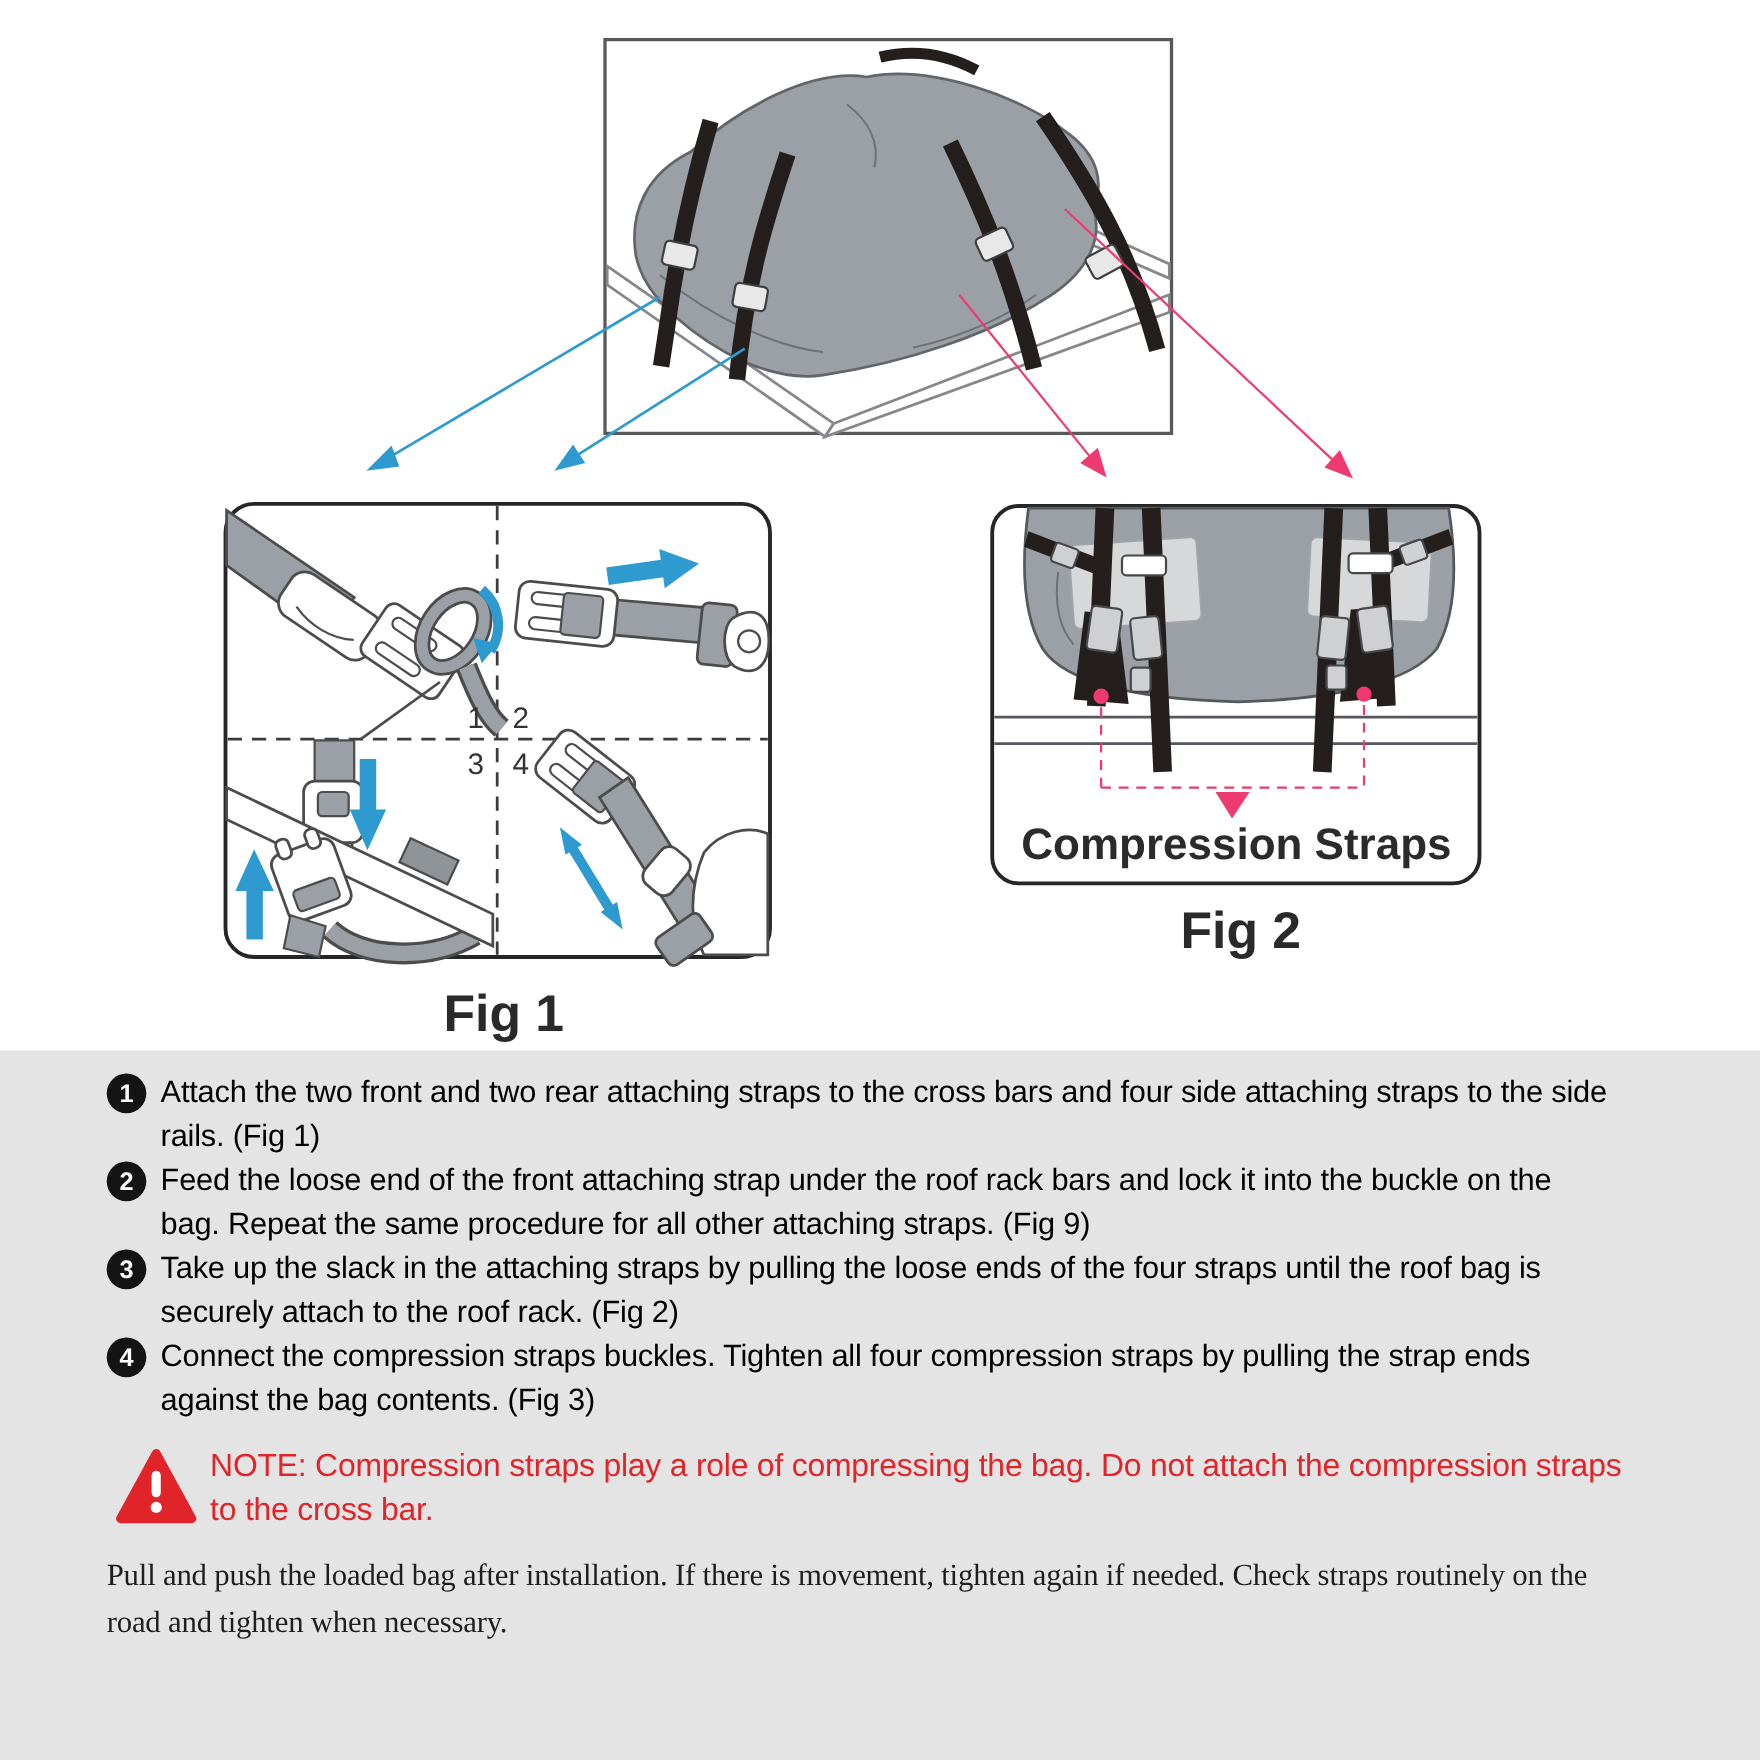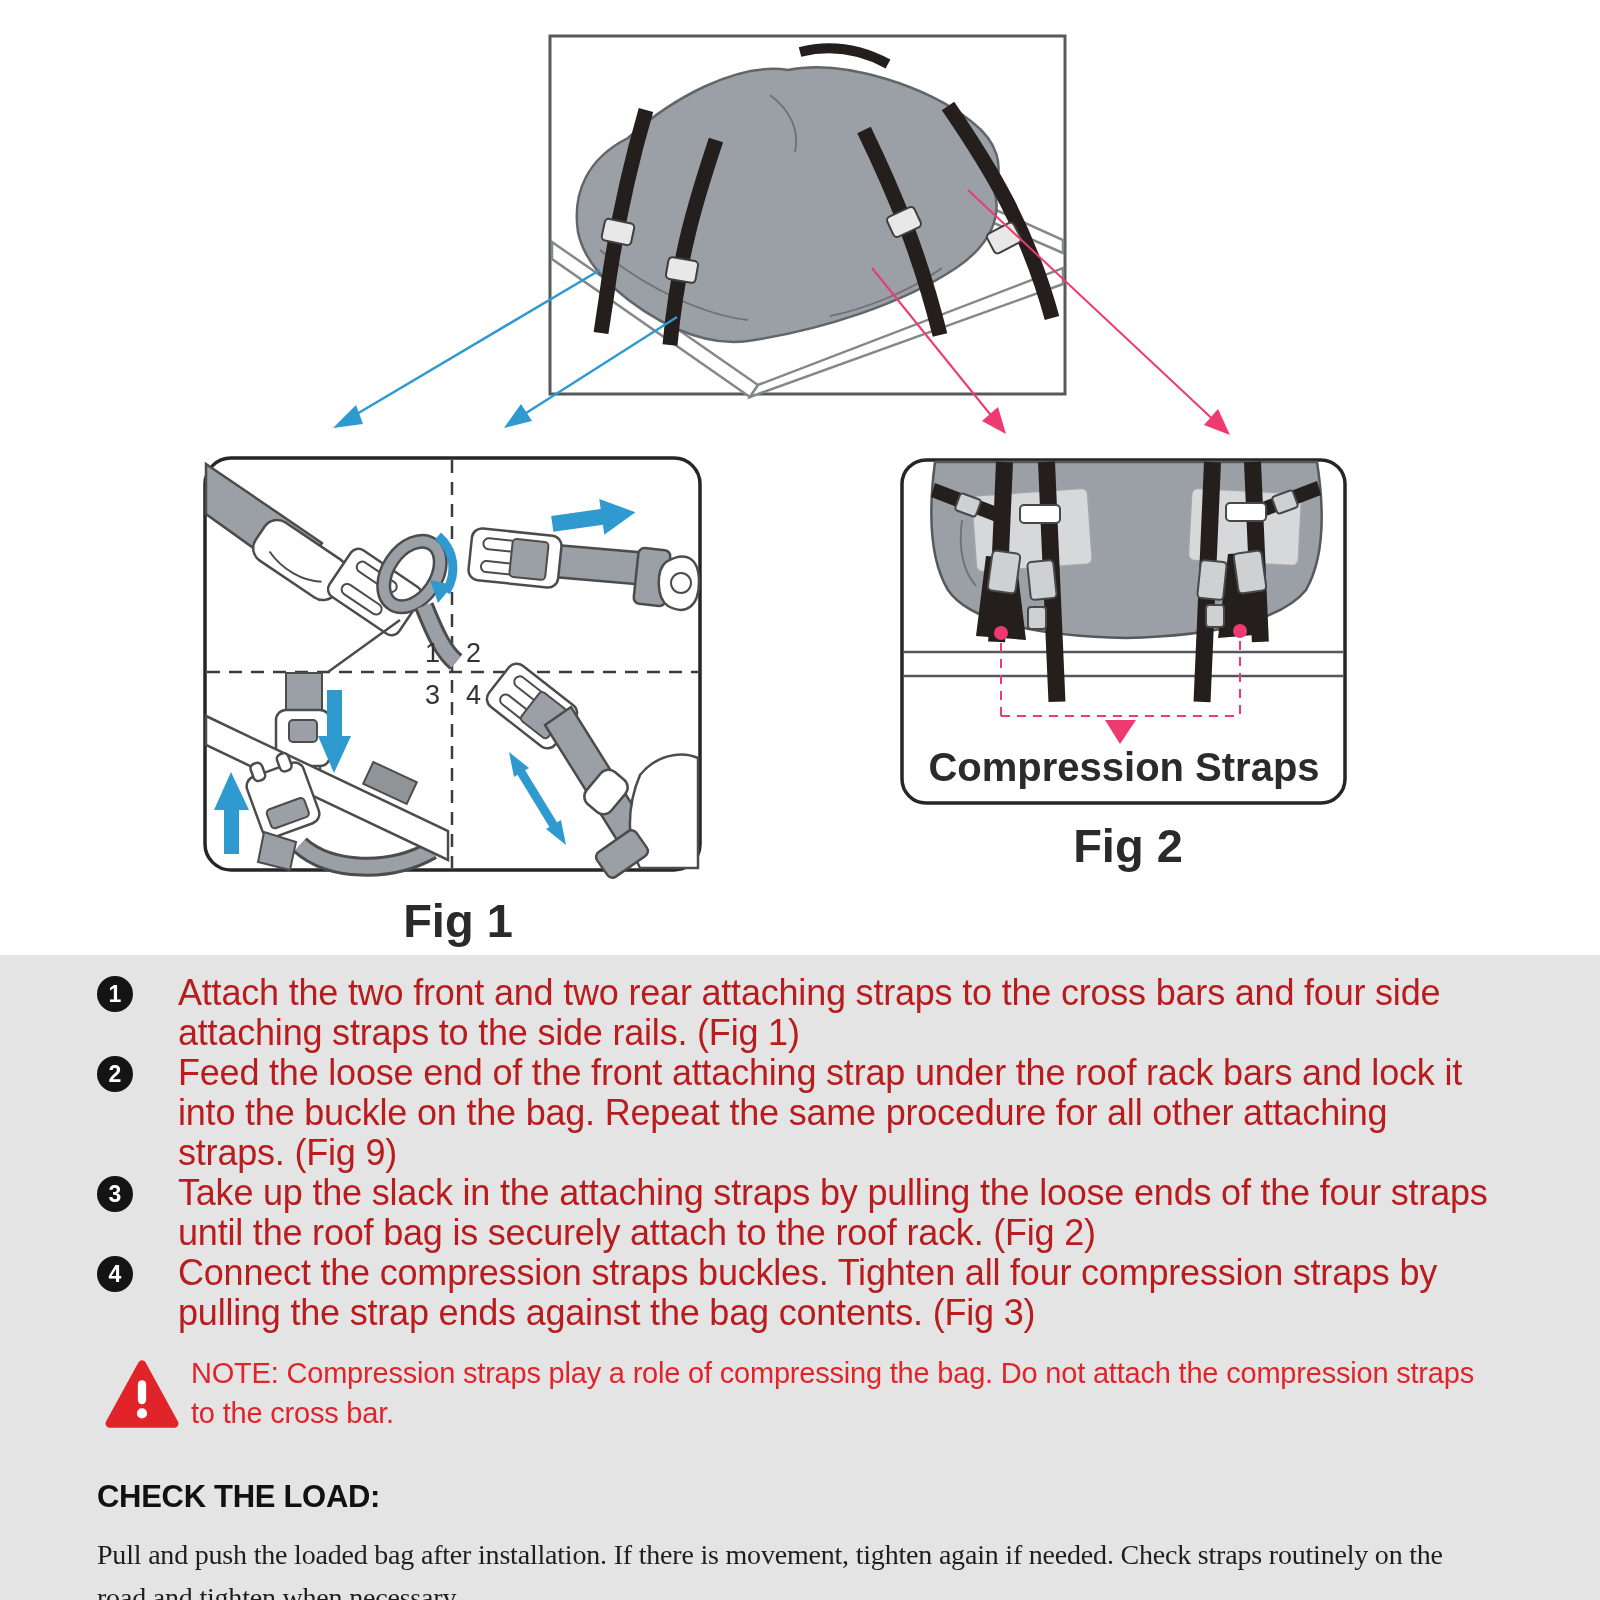--- a/index.html
+++ b/index.html
@@ -20,24 +20,24 @@
   }
   .step { display: flex; gap: 13px; align-items: flex-start; }
   .step-num {
     flex: 0 0 36px; width: 36px; height: 36px; border-radius: 50%;
     background: #141414; color: #ffffff;
     font-weight: bold; font-size: 23px;
     display: flex; align-items: center; justify-content: center;
     margin-top: 3px;
   }
   .step-text {
-    width: 1320px; font-size: 36px; line-height: 40px;
-    color: #b91c1c; letter-spacing: -0.2px; margin-left: 32px;
-  }
-  .note { display: flex; gap: 12px; margin-top: 20px; margin-left: 8px; align-items: center; }
+    width: 1320px; font-size: 28px; line-height: 40px;
+    color: #000000; letter-spacing: -0.2px;
+  }
+  .note { display: flex; gap: 12px; margin-top: 20px; margin-left: 8px; align-items: flex-start; }
   .warning-icon { flex: 0 0 74px; margin-top: 2px; }
   .note-text {
     width: 1290px; font-size: 29px; line-height: 40px;
     color: #e1242a; letter-spacing: -0.2px;
   }
   .check-heading { margin: 46px 0 0 0; font-size: 31px; font-weight: bold; color: #111111; letter-spacing: -0.3px; }
   .check-body {
     margin: 18px 0 0 0; width: 1360px;
     font-size: 28px; line-height: 43px; color: #1e1e1e; letter-spacing: -0.2px; font-family: Liberation Serif, serif;
   }
@@ -291,17 +291,16 @@
 
     <div class="note">
       <svg class="warning-icon" width="74" height="72" viewBox="0 0 80 78">
         <path d="M 40,7 L 75,71 L 5,71 Z" fill="#e1242a" stroke="#e1242a" stroke-width="9" stroke-linejoin="round"></path>
         <rect x="35.5" y="24" width="9" height="26" rx="4.5" fill="#ffffff"></rect>
         <circle cx="40" cy="60" r="5.5" fill="#ffffff"></circle>
       </svg>
       <div class="note-text">NOTE: Compression straps play a role of compressing the bag. Do not attach the compression straps to the cross bar.</div>
     </div>
 
-    <h3 class="check-heading">CHECK THE LOAD:</h3>
     <p class="check-body">Pull and push the loaded bag after installation. If there is movement, tighten again if needed. Check straps routinely on the road and tighten when necessary.</p>
 
   </div>
 </div>
 
 </body></html>

